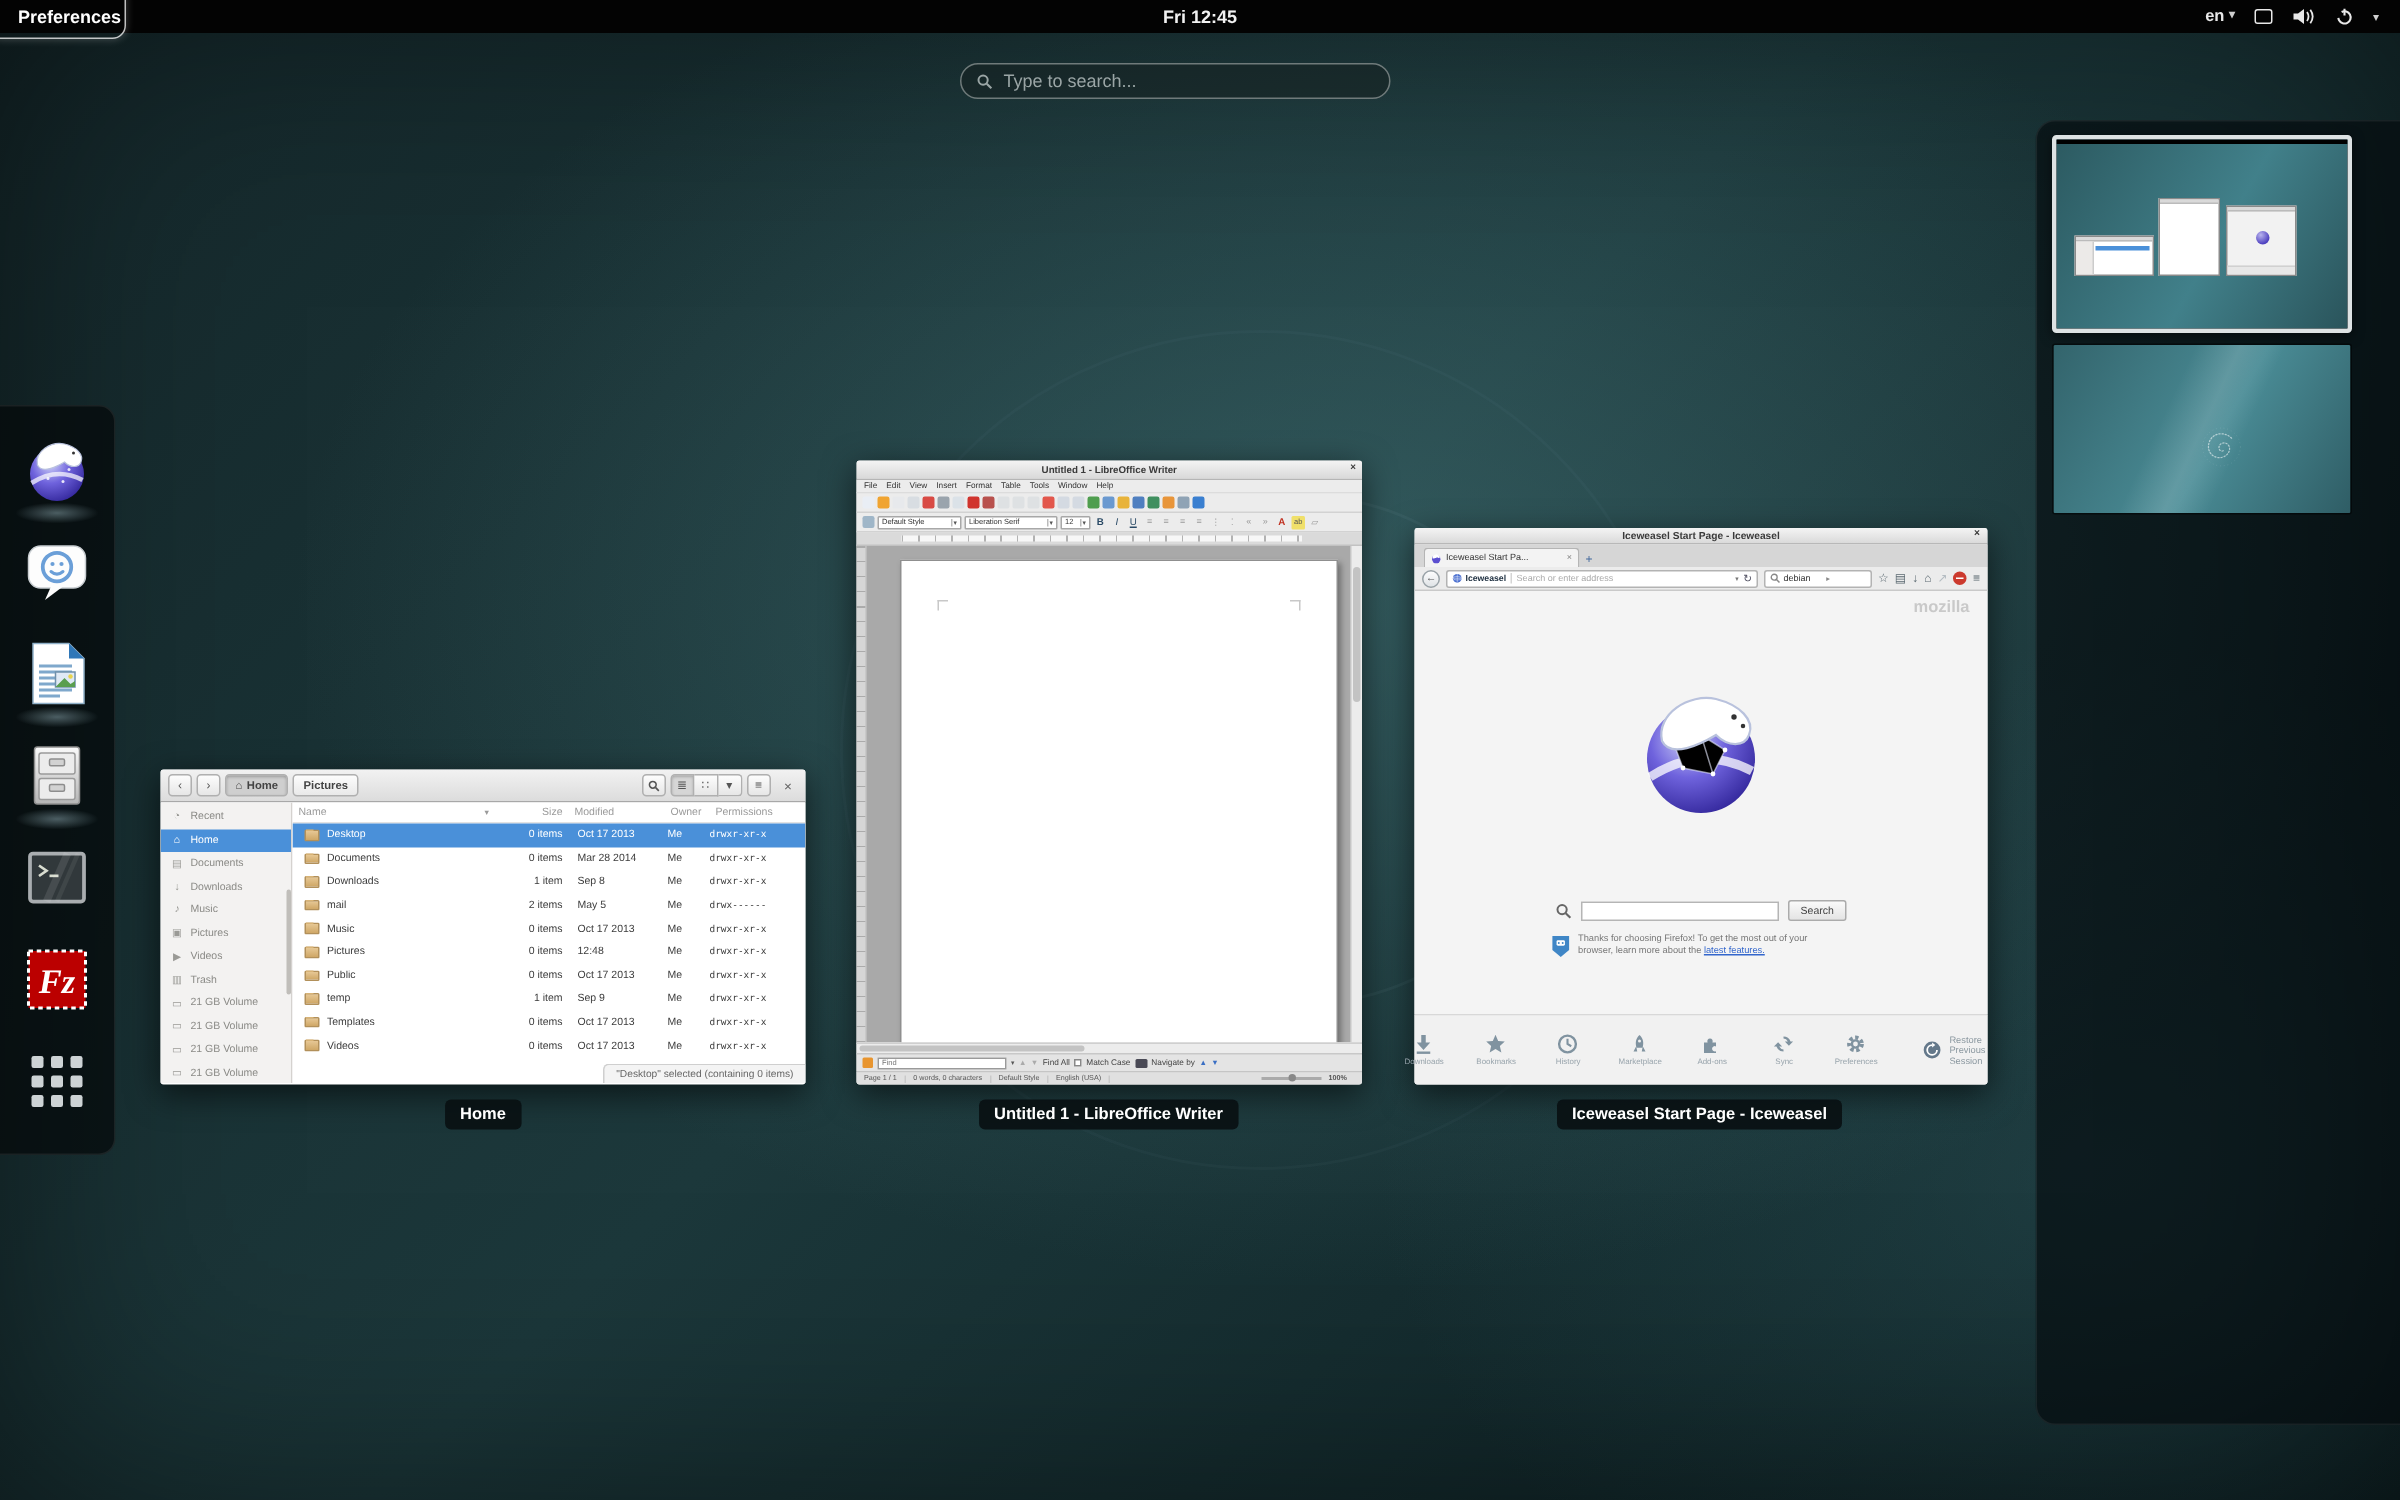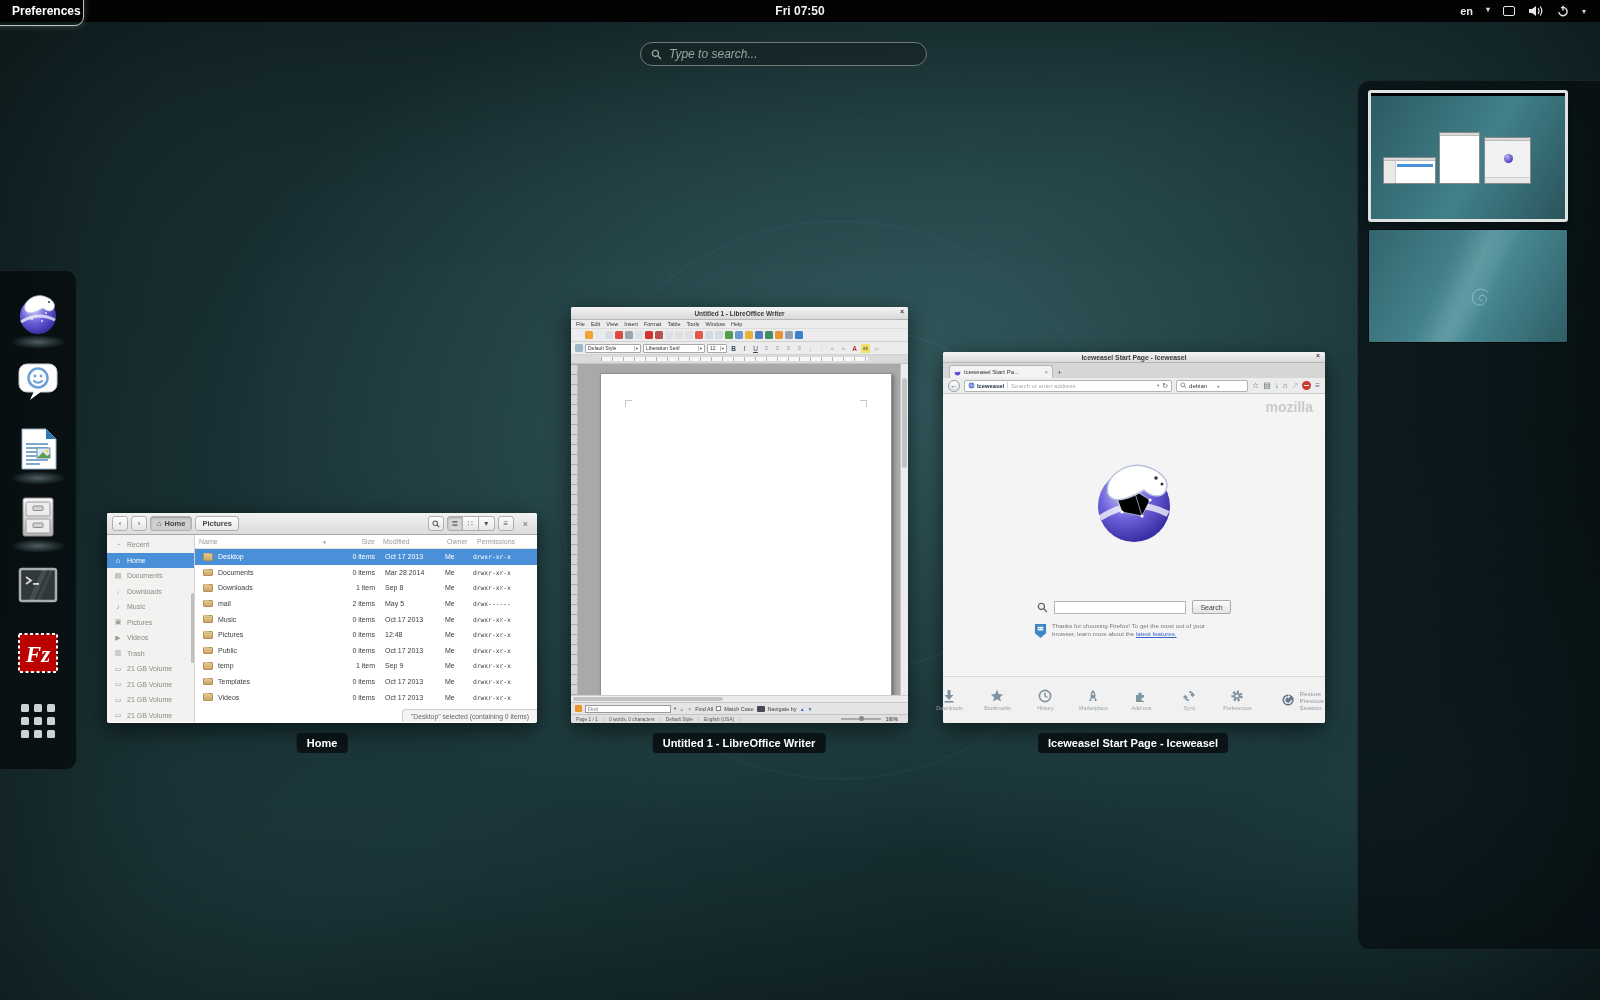--- a/index.html
+++ b/index.html
@@ -18,29 +18,29 @@
 
   
   #topbar { position:absolute; left:0; top:0; width:1600px; height:22px; background:#030303;
     display:flex; align-items:center; color:#e6e6e6; z-index:50; }
   .activities-wrap { position:relative; height:22px; display:flex; align-items:center; padding:0 12px; }
   .activities-label { font-size:12px; font-weight:bold; color:#fff; z-index:2; }
   .activities-outline { position:absolute; left:-8px; top:-10px; width:92px; height:36px;
     border:1px solid rgba(255,255,255,.75); border-radius:9px; box-shadow:0 0 6px rgba(255,255,255,.25); }
   #clock { position:absolute; left:0; right:0; text-align:center; font-size:12px; font-weight:bold; color:#f2f2f2; }
   .status-area { margin-left:auto; display:flex; align-items:center; gap:13px; padding-right:14px; z-index:2; }
-  .kbd-ind { font-size:11px; font-weight:bold; color:#e8e8e8; display:flex; align-items:flex-start; gap:13px; }
+  .kbd-ind { font-size:11px; font-weight:bold; color:#e8e8e8; display:flex; align-items:flex-start; gap:3px; }
   .caret { font-size:8px; color:#cfcfcf; }
   .scr-icon { width:12px; height:10px; border:1.6px solid #e8e8e8; border-radius:2px; }
   .sa-svg { display:block; }
 
   
   #search-pill { position:absolute; left:640px; top:42px; width:287px; height:24px;
     border:1px solid #6f7a7a; border-radius:13px; background:rgba(22,32,33,.55);
-    display:flex; align-items:center; padding:0 10px; gap:7px;font-style:italic; }
+    display:flex; align-items:center; padding:0 10px; gap:7px; }
   #search-pill span { color:#9aa5a5; font-size:12px; }
 
   
   #dash { position:absolute; left:0; top:270px; width:77px; height:500px;
     background:rgba(4,9,10,.72); border:1px solid rgba(255,255,255,.08); border-left:none;
     border-radius:0 11px 11px 0; display:flex; flex-direction:column; align-items:center;
     padding:10px 0; gap:4px; z-index:10; }
   .dash-item { position:relative; width:64px; height:64px; display:flex; align-items:center; justify-content:center; }
   .dash-item svg, .dash-item .cssicon { width:48px; height:48px; }
   .dash-item.running::after { content:""; position:absolute; left:4px; right:4px; bottom:-4px; height:14px;
@@ -173,21 +173,21 @@
   .urlbar .rl { font-size:7px; color:#556; }
   .srchbar { width:72px; height:12px; background:#fff; border:1px solid #b3b3b3; border-radius:2px;
     display:flex; align-items:center; gap:2px; padding:0 3px; flex:none; }
   .srchbar span { font-size:6px; color:#333; flex:1; }
   .srchbar .go { font-size:5px; color:#888; }
   .nav-ic { font-size:8px; color:#5c6a72; flex:none; }
   .nav-ic.dim { color:#b4bcc2; }
   .stop-ic { width:9px; height:9px; background:#cc3a2e; border-radius:50%; position:relative; flex:none; }
   .stop-ic::after { content:""; position:absolute; left:2px; right:2px; top:3.7px; height:1.6px; background:#fff; }
   .iw-content { position:relative; flex:1; background:#f4f4f4; overflow:hidden; }
-  .mozilla { position:absolute; right:12px; top:5px; font-size:14px; font-weight:bold; color:#c9c9c9; }
+  .mozilla { position:absolute; right:12px; top:5px; font-size:11px; font-weight:bold; color:#c9c9c9; }
   .biglogo { position:absolute; left:50%; top:58px; transform:translateX(-50%); }
   .srch-row { position:absolute; left:0; right:0; top:206px; display:flex; align-items:center; justify-content:center; gap:6px; }
   .srch-row .inp { width:132px; height:13px; background:#fff; border:1px solid #b5b5b5; }
   .srch-row button { height:14px; font-size:7px; color:#444; background:linear-gradient(#fafafa,#e4e4e4);
     border:1px solid #ababab; border-radius:2px; padding:0 7px; font-family:"Liberation Sans",sans-serif; }
   .snippet { position:absolute; left:50%; top:228px; transform:translateX(-50%); display:flex; gap:5px; width:200px; }
   .snippet p { font-size:6.2px; color:#777; line-height:1.35; }
   .snippet a { color:#3366cc; text-decoration:underline; }
   .iw-bottom { height:47px; background:#f1f1f1; border-top:1px solid #d8d8d8; display:flex; align-items:center;
     justify-content:center; gap:14px; border-radius:0 0 2px 2px; }
@@ -227,21 +227,21 @@
 
 <div id="stage">
   <div class="wp-arc arc1"></div>
   <div class="wp-arc arc2"></div>
 
   <header id="topbar">
     <div class="activities-wrap">
       <div class="activities-outline"></div>
       <span class="activities-label">Preferences</span>
     </div>
-    <div id="clock">Fri 07:50</div>
+    <div id="clock">Fri 12:45</div>
     <div class="status-area">
       <span class="kbd-ind">
         <span>en</span>
         <span class="caret">▾</span>
       </span>
       <span class="scr-icon"></span>
       <svg class="sa-svg" width="16" height="12" viewBox="0 0 16 12">
         <path d="M1 4 h3 l4-3 v10 l-4-3 h-3 z" fill="#e8e8e8"></path>
         <path d="M10 3 q2 3 0 6 M12.2 1.5 q3.2 4.5 0 9" stroke="#e8e8e8" fill="none" stroke-width="1.2"></path>
       </svg>

